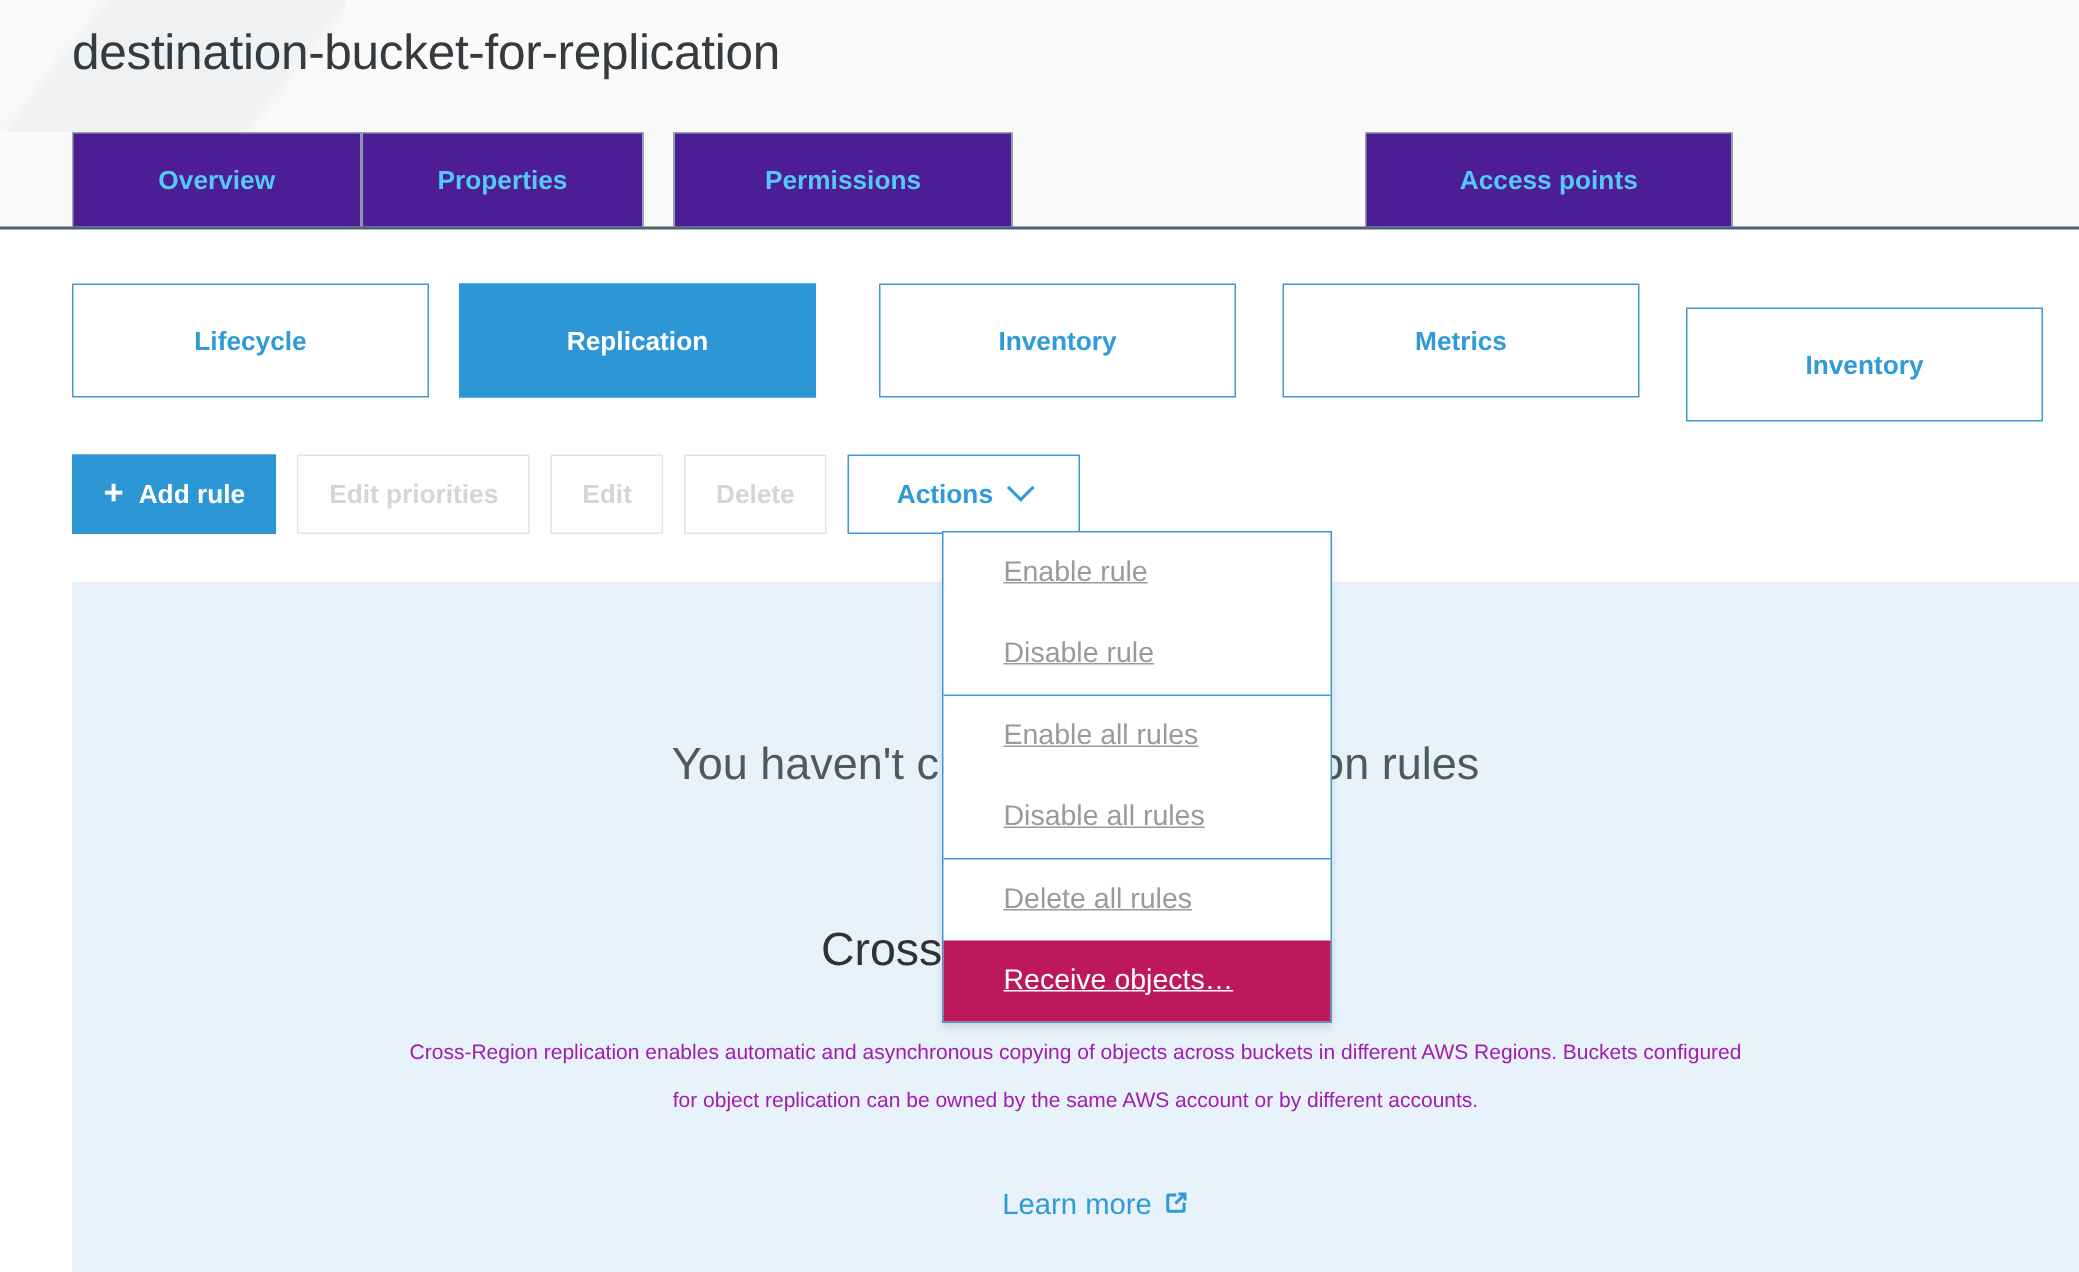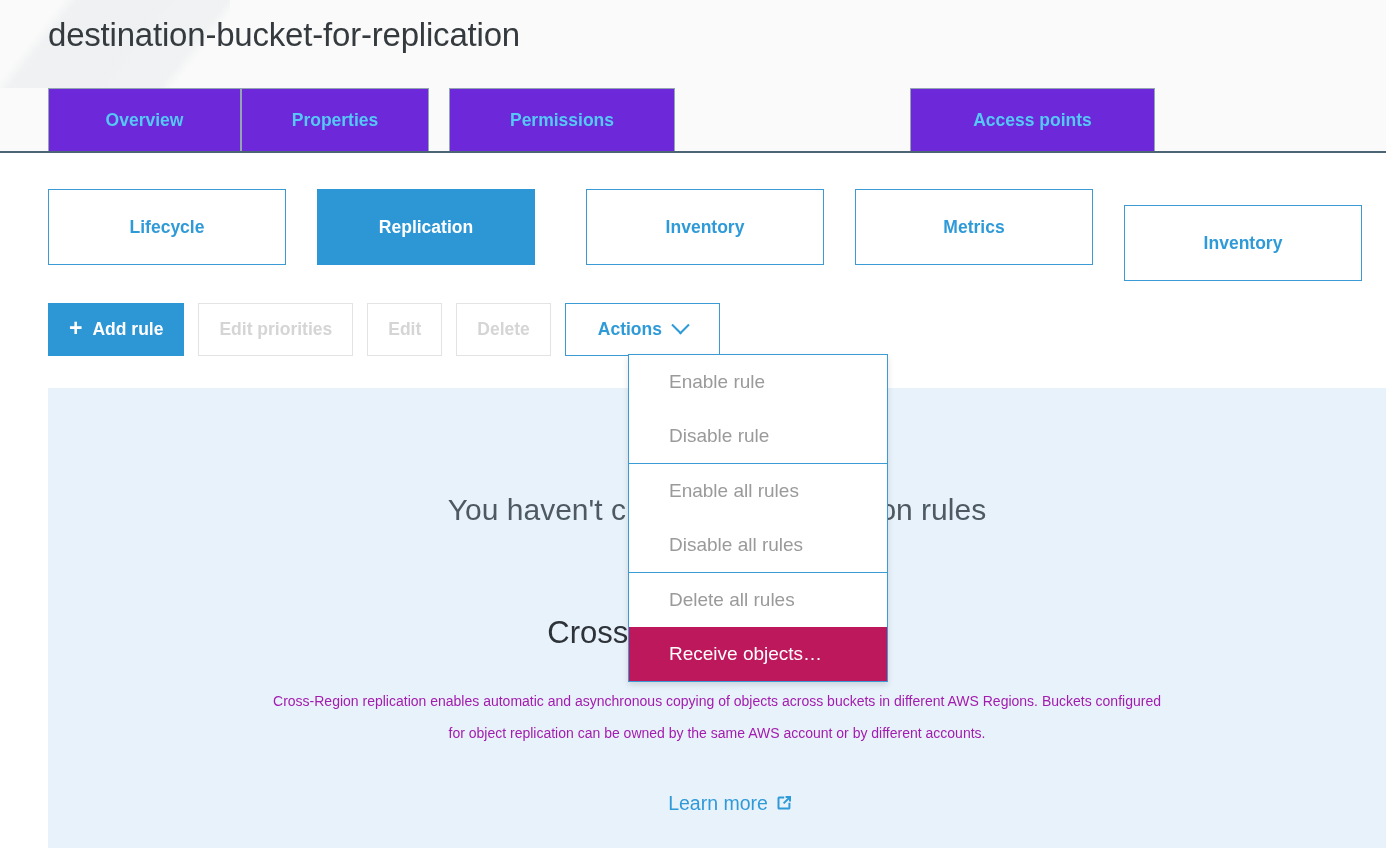--- a/index.html
+++ b/index.html
@@ -74,21 +74,21 @@
     position: absolute;
     left: 0; bottom: 0;
     width: 1386px;
     height: 2px;
     background: #4d6475;
   }
   .tab {
     position: absolute;
     top: 0;
     height: 63px;
-    background: #6d28d9;
+    background: #4c1d95;
     border-left: 1px solid #93a5b0;
     border-right: 1px solid #93a5b0;
     border-top: 1px solid #93a5b0;
     box-sizing: border-box;
     display: flex;
     align-items: center;
     justify-content: center;
     color: #55c8f7;
     font-size: 17.5px;
     font-weight: bold;
@@ -214,20 +214,21 @@
   .menu-item {
     height: 54px;
     display: flex;
     align-items: center;
     padding-left: 40px;
     box-sizing: border-box;
     font-size: 19px;
     color: #9a9a9a;
     white-space: nowrap;
     cursor: default;
+    text-decoration: underline;
   }
   .menu-item.highlighted {
     background: #be185d;
     color: #ffffff;
     cursor: pointer;
   }
 
   
   .panel {
     position: absolute;
@@ -312,21 +313,21 @@
   </div>
   <div class="tab" style="left:910px; width:245px;">
     <span>Access points</span>
   </div>
 </div>
 
 <div class="subtabs">
   <div class="subtab" style="left:48px; width:238px;">
     <span>Lifecycle</span>
   </div>
-  <div class="subtab selected" style="left:317px; width:218px;">
+  <div class="subtab selected" style="left:306px; width:238px;">
     <span>Replication</span>
   </div>
   <div class="subtab" style="left:586px; width:238px;">
     <span>Inventory</span>
   </div>
   <div class="subtab" style="left:855px; width:238px;">
     <span>Metrics</span>
   </div>
   <div class="subtab" style="left:1124px; width:238px;margin-top:16px;">
     <span>Inventory</span>

